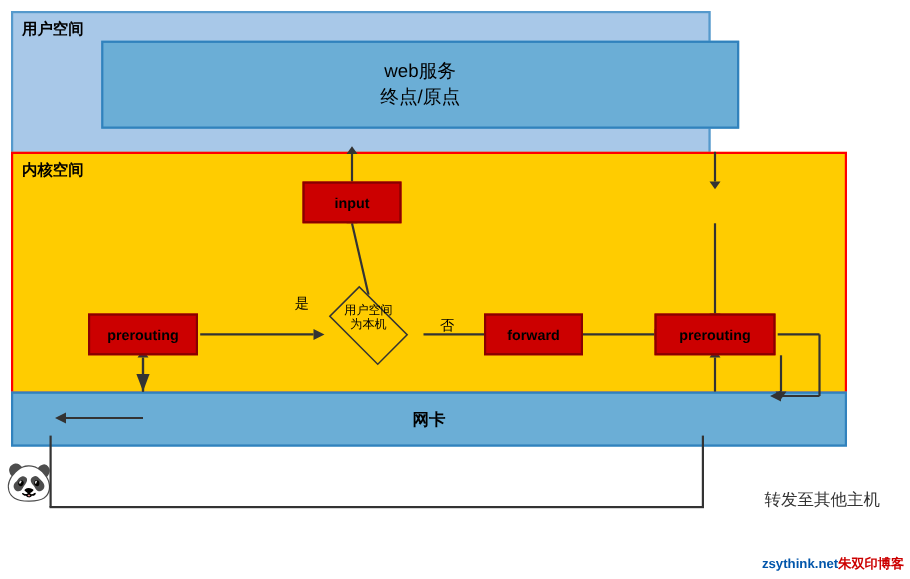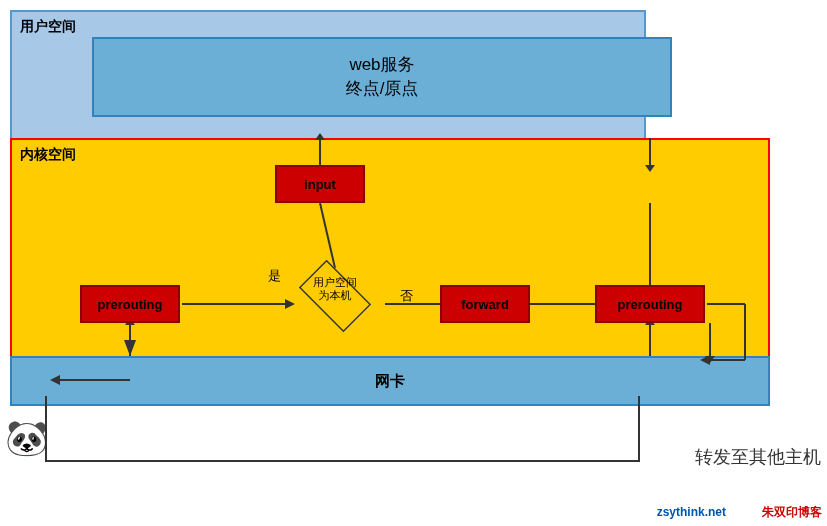--- a/index.html
+++ b/index.html
@@ -222,41 +222,40 @@
       width: 2px;
       height: 65px;
       background: #333;
       z-index: 5;
     }
 
     .forward-to-label {
       position: absolute;
       top: 445px;
       left: 695px;
-      font-size: 18px;
+      font-size: 15px;
       color: #333;
       white-space: nowrap;
     }
 
     .watermark {
       position: absolute;
       bottom: 5px;
       right: 5px;
       font-size: 12px;
       color: #cc0000;
       font-weight: bold;
       z-index: 50;
     }
 
     .watermark span.blue {
       color: #0055aa;
     }
     .watermark span.red {
       color: #cc0000;
-      margin-left: 36px;
     }
 
     
     .arrows-svg {
       position: absolute;
       top: 0;
       left: 0;
       width: 760px;
       height: 420px;
       z-index: 9;

